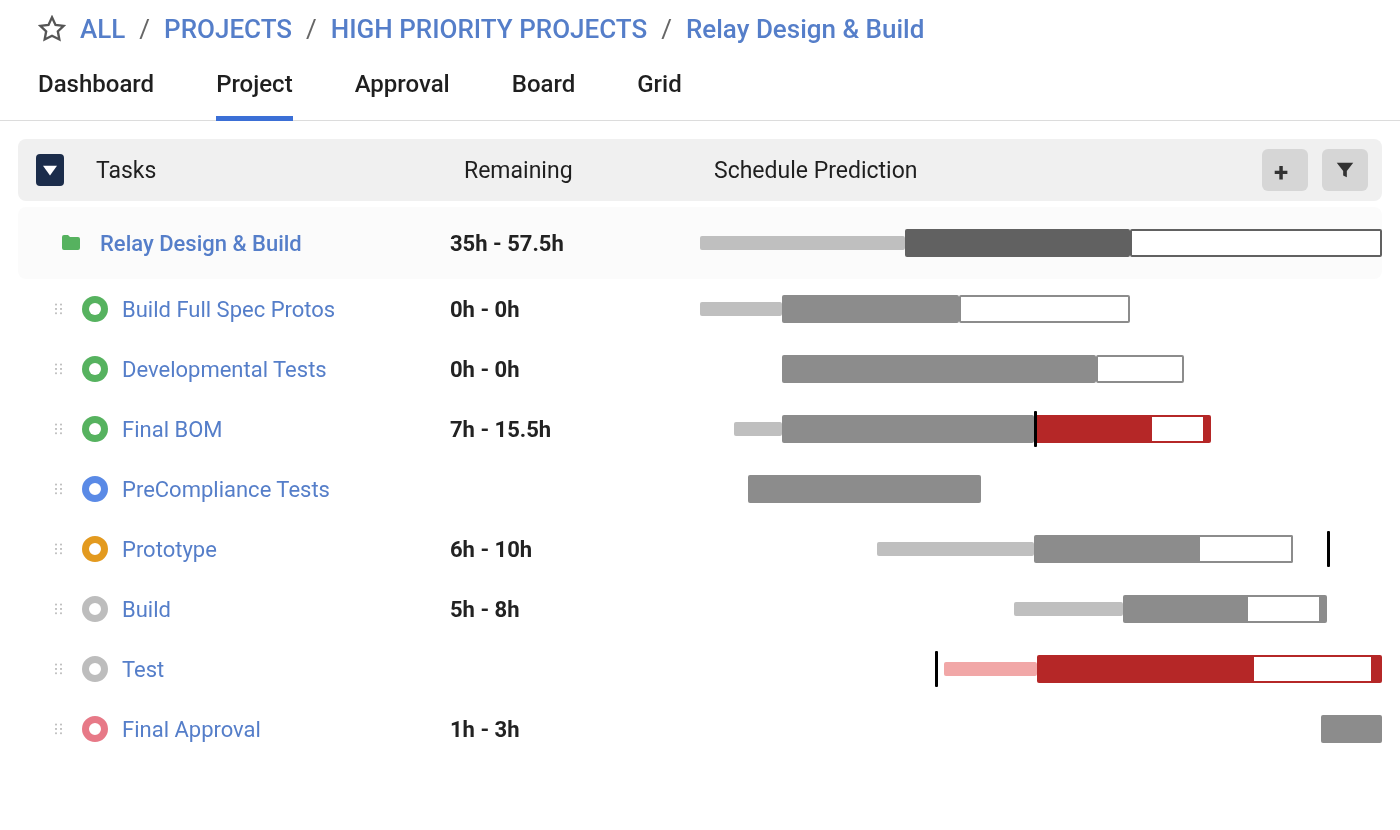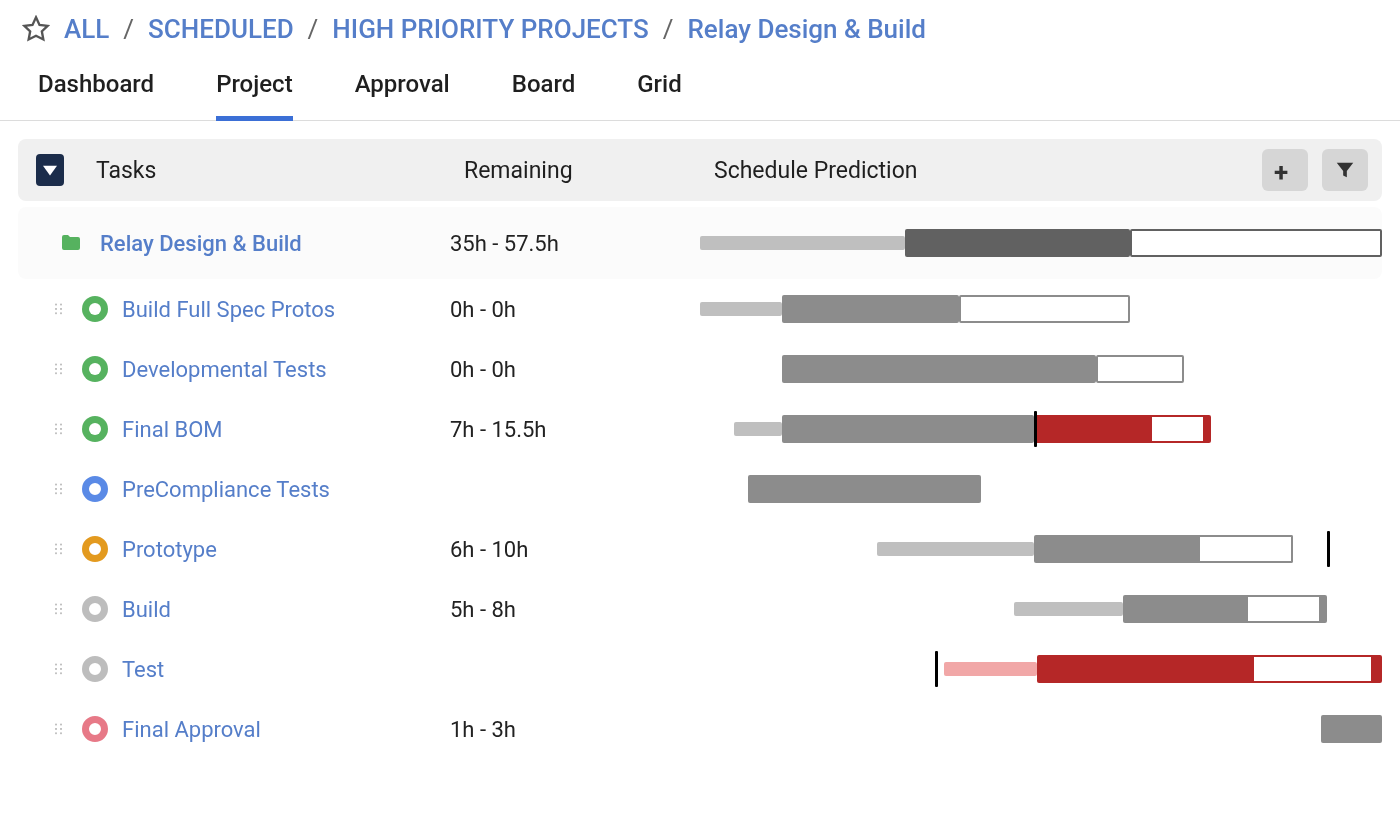--- a/index.html
+++ b/index.html
@@ -19,21 +19,21 @@
     --orange:#e39a1f;
     --grey:#bdbdbd;
     --pink:#e77987;
     --row-h:60px;
   }
   *{box-sizing:border-box;font-family:-apple-system,BlinkMacSystemFont,"Segoe UI",Roboto,Helvetica,Arial,sans-serif;}
   html,body{margin:0;padding:0;background:#fff;color:var(--text);}
   .page{width:1400px;margin:0 auto;padding:0 0 40px 0;}
 
   
-  .crumbs{display:flex;align-items:center;gap:14px;padding:14px 38px 4px 22px;font-size:26px;font-weight:500;}
+  .crumbs{display:flex;align-items:center;gap:14px;padding:14px 38px 4px 38px;font-size:26px;font-weight:500;}
   .crumbs .sep{color:#666;font-weight:400;}
   .crumbs a{color:var(--link);text-decoration:none;cursor:pointer;}
   .crumbs a.current{color:var(--link);}
   .crumbs .star{width:28px;height:28px;color:#555;}
 
   
   .tabs{display:flex;gap:62px;padding:22px 27px 12px 38px;border-bottom:1px solid #dcdcdc;font-size:24px;font-weight:500;}
   .tabs .tab{cursor:pointer;padding-bottom:10px;position:relative;}
   .tabs .tab.active::after{content:"";position:absolute;left:0;right:0;bottom:-13px;height:5px;background:var(--accent);}
 
@@ -50,21 +50,21 @@
   .dropdown-toggle svg{width:14px;height:14px;}
 
   
   .rows{padding:0 18px;}
   .row{display:flex;align-items:center;height:var(--row-h);position:relative;}
   .row.group{background:#fbfbfb;border-radius:8px;height:72px;margin-top:6px;}
   .row.group .name{font-size:22px;font-weight:500;}
   .row .left{width:432px;display:flex;align-items:center;gap:14px;padding-left:36px;}
   .row.group .left{padding-left:38px;}
   .row.sub .left{padding-left:36px;}
-  .row .remain{width:250px;font-size:22px;color:#222;}
+  .row .remain{width:250px;font-size:22px;color:#222;font-weight:bold;}
   .row .sched{flex:1;position:relative;height:28px;}
   .row .sched .canvas{position:absolute;inset:0;}
 
   .drag{color:#bbb;font-size:15px;letter-spacing:1px;line-height:9px;cursor:grab;width:14px;user-select:none;}
   .status{width:26px;height:26px;border-radius:50%;flex:0 0 26px;position:relative;}
   .status.ring{background:transparent;border:7px solid var(--c);}
   .status.dot{background:var(--c);}
   .status.dot::after{content:"";position:absolute;inset:7px;border-radius:50%;background:#fff;}
   .name{color:var(--link);font-size:22px;cursor:pointer;}
   .folder{width:30px;height:24px;color:var(--green);}
@@ -79,21 +79,21 @@
 <body>
 
 <div class="page">
 
   <div class="crumbs">
     <svg class="star" viewBox="0 0 24 24" fill="none" stroke="currentColor" stroke-width="2">
         <polygon points="12 2 15 8.5 22 9.3 17 14 18.3 21 12 17.8 5.7 21 7 14 2 9.3 9 8.5 12 2"></polygon>
       </svg>
     <a>ALL</a>
     <span class="sep">/</span>
-    <a>SCHEDULED</a>
+    <a>PROJECTS</a>
     <span class="sep">/</span>
     <a>HIGH PRIORITY PROJECTS</a>
     <span class="sep">/</span>
     <a class="current">Relay Design &amp; Build</a>
   </div>
 
   <div class="tabs">
     <div class="tab">Dashboard</div>
     <div class="tab active">Project</div>
     <div class="tab">Approval</div>

